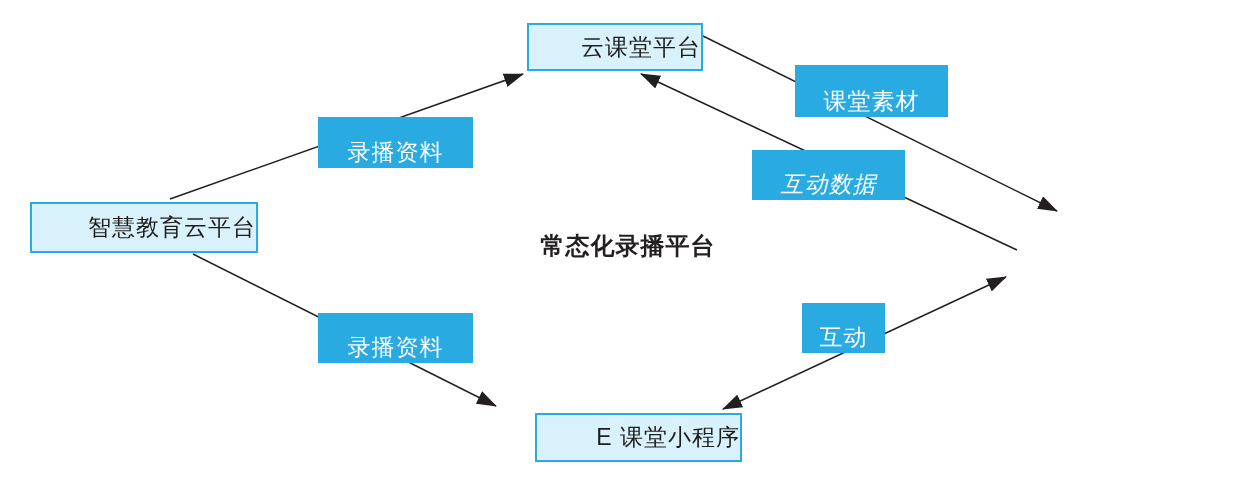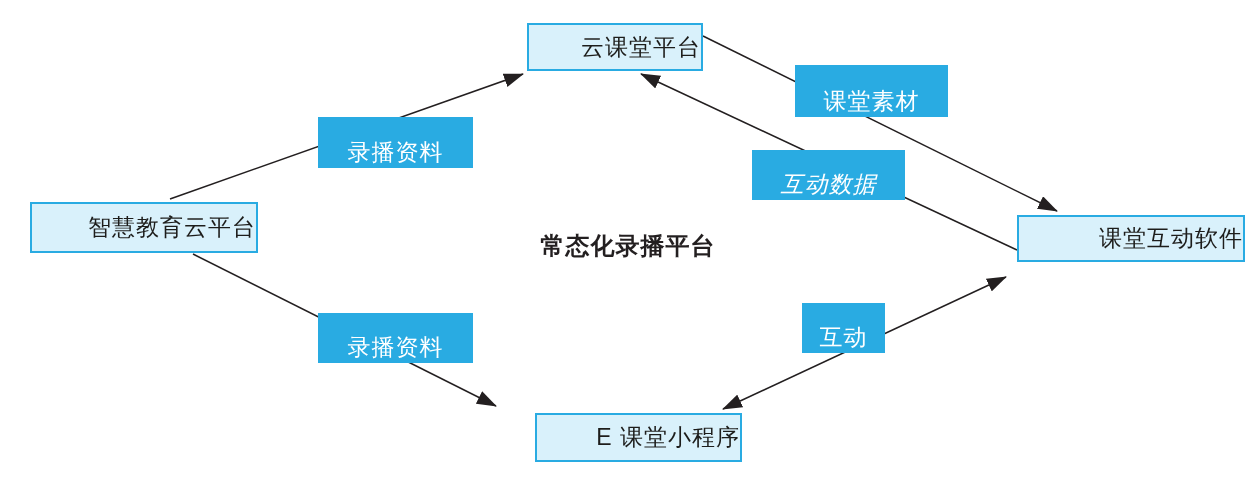--- a/index.html
+++ b/index.html
@@ -48,23 +48,20 @@
     <line x1="193" y1="254" x2="496" y2="406" stroke="#231f20" stroke-width="1.5" marker-end="url(#arrow)"></line>
     <line x1="723" y1="409" x2="1006" y2="277" stroke="#231f20" stroke-width="1.5" marker-start="url(#arrow)" marker-end="url(#arrow)"></line>
   </svg>
 
   <div id="n-cloud" class="node">
     <span>云课堂平台</span>
   </div>
   <div id="n-rec" class="node">
     <span>智慧教育云平台</span>
   </div>
-  <div id="n-int" class="node">
-    <span>课堂互动软件</span>
-  </div>
   <div id="n-ecls" class="node">
     <span>E 课堂小程序</span>
   </div>
 
   <div id="l-rec-top" class="elabel">
     <span>录播资料</span>
   </div>
   <div id="l-cls-mat" class="elabel">
     <span>课堂素材</span>
   </div>

